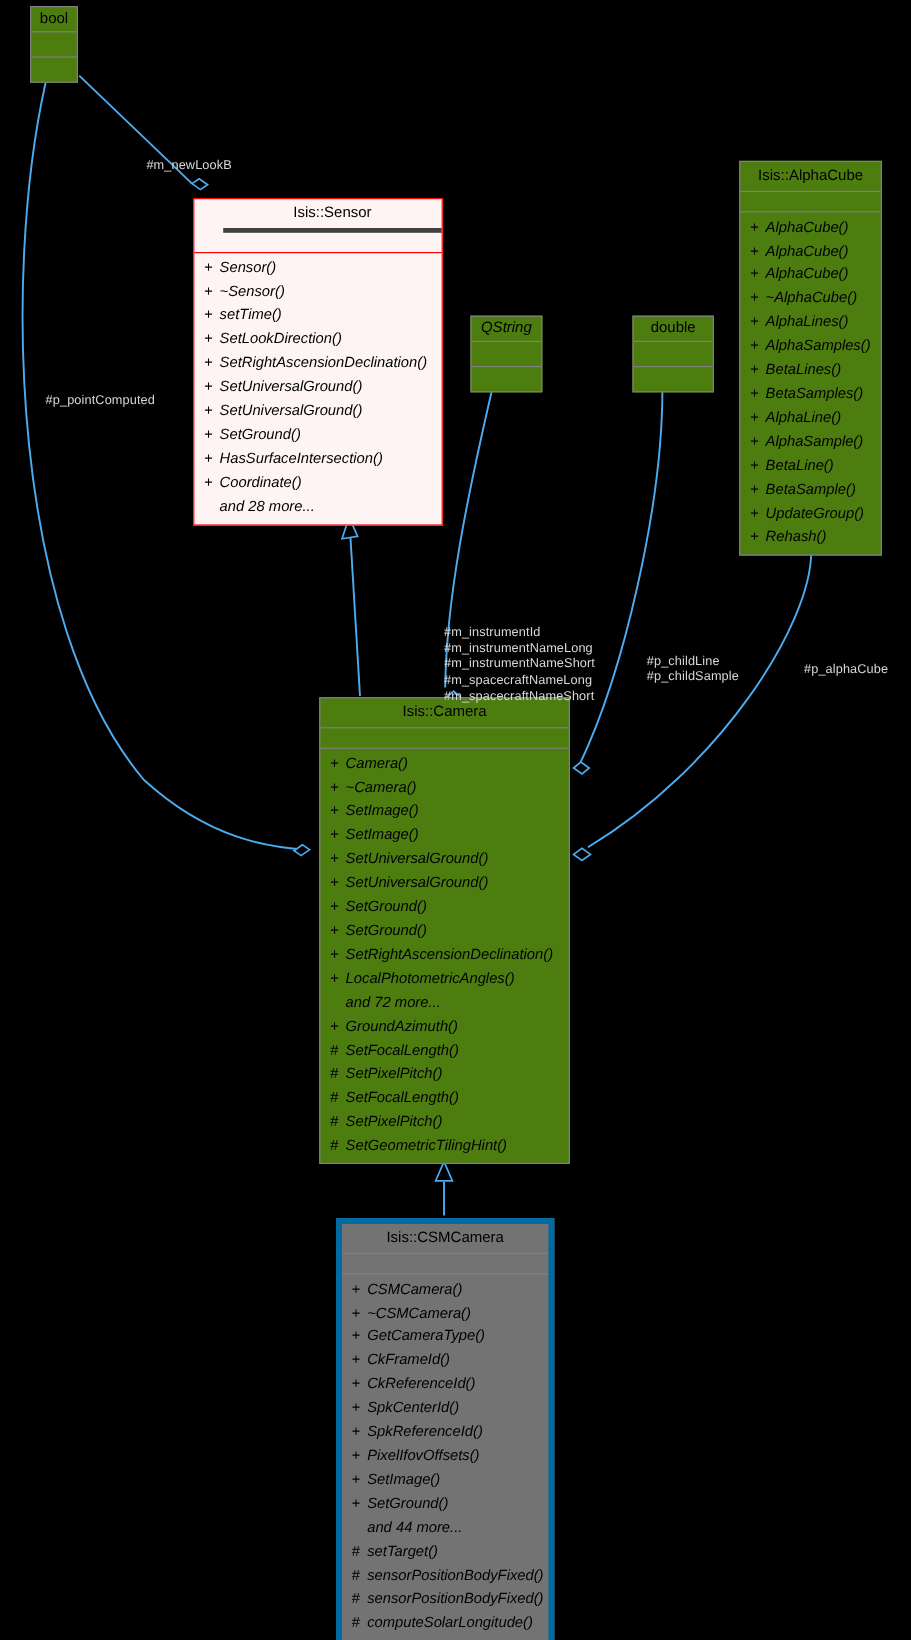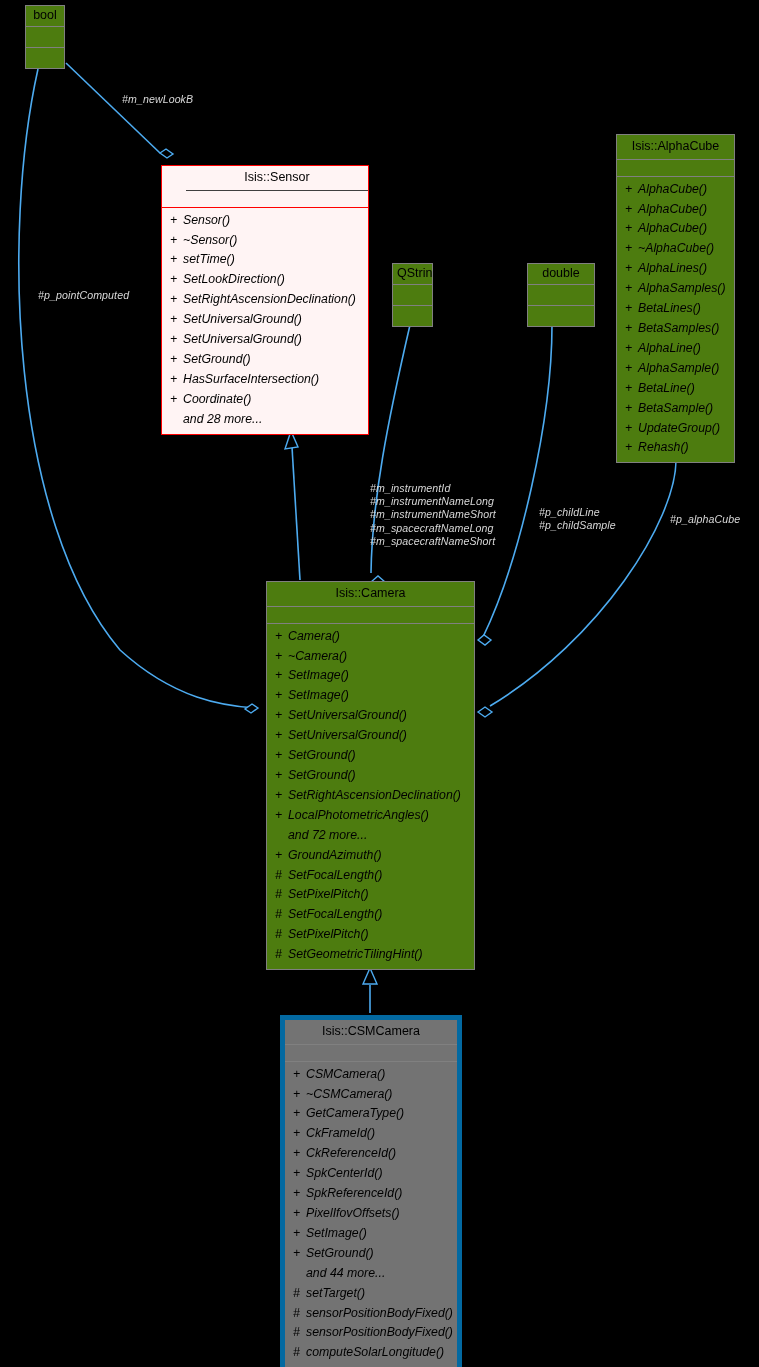--- a/index.html
+++ b/index.html
@@ -25,38 +25,38 @@
   }
   .node .m .vis{display:inline-block;width:13px;}
 
   
   .plain{background:#4d7c0f;border:1px solid #808080;color:#000;}
   .plain .title{border-bottom:1px solid #808080;}
   .plain .spacer{border-bottom:1px solid #808080;}
 
   
   .hl{background:#fff4f4;border:1px solid #ff0000;color:#000;}
-  .hl .title{border-bottom:1px solid #404040;margin-left:24px;}
+  .hl .title{border-bottom:4px solid #404040;margin-left:24px;}
   .hl .spacer{border-bottom:1px solid #ff0000;}
 
   
   .cur{background:#737373;border:5px solid #0369a1;color:#000;}
   .cur .title{border-bottom:1px solid #808080;}
   .cur .spacer{border-bottom:1px solid #808080;}
 
   
   .tiny{width:40px;}
   .tiny .title{font-size:12.5px;padding:2px 4px;}
   .tiny .row{height:20px;}
   .tiny .row.b{border-bottom:1px solid #808080;}
 
   
   .elabel{
     position:absolute;color:#d8d8d8;font-size:10.6px;line-height:13.2px;
-    font-style:italic;white-space:nowrap;letter-spacing:.1px;
+    white-space:nowrap;letter-spacing:.1px;margin-top:39px;
   }
   .elabel.c{text-align:left;}
 </style>
 </head>
 <body>
 
 <div class="canvas">
 
   <svg class="edges" viewBox="0 0 759 1367">
     <g fill="none" stroke="#4dabf0" stroke-width="1.6">
@@ -84,21 +84,21 @@
       <path d="M 370,968 l 7,16 -14,0 z" fill="#000" stroke="#4dabf0" stroke-width="1.4"></path>
     </g>
   </svg>
 
   <div class="node plain tiny" style="left:25px;top:5px;width:40px;">
     <div class="title">bool</div>
     <div class="row b"></div>
     <div class="row"></div>
   </div>
 
-  <div class="node plain tiny" style="left:392px;top:263px;width:41px;">
+  <div class="node plain tiny" style="left:392px;top:263px;width:60px;font-style:italic;">
     <div class="title">QString</div>
     <div class="row b"></div>
     <div class="row"></div>
   </div>
 
   <div class="node plain tiny" style="left:527px;top:263px;width:68px;">
     <div class="title">double</div>
     <div class="row b"></div>
     <div class="row"></div>
   </div>

